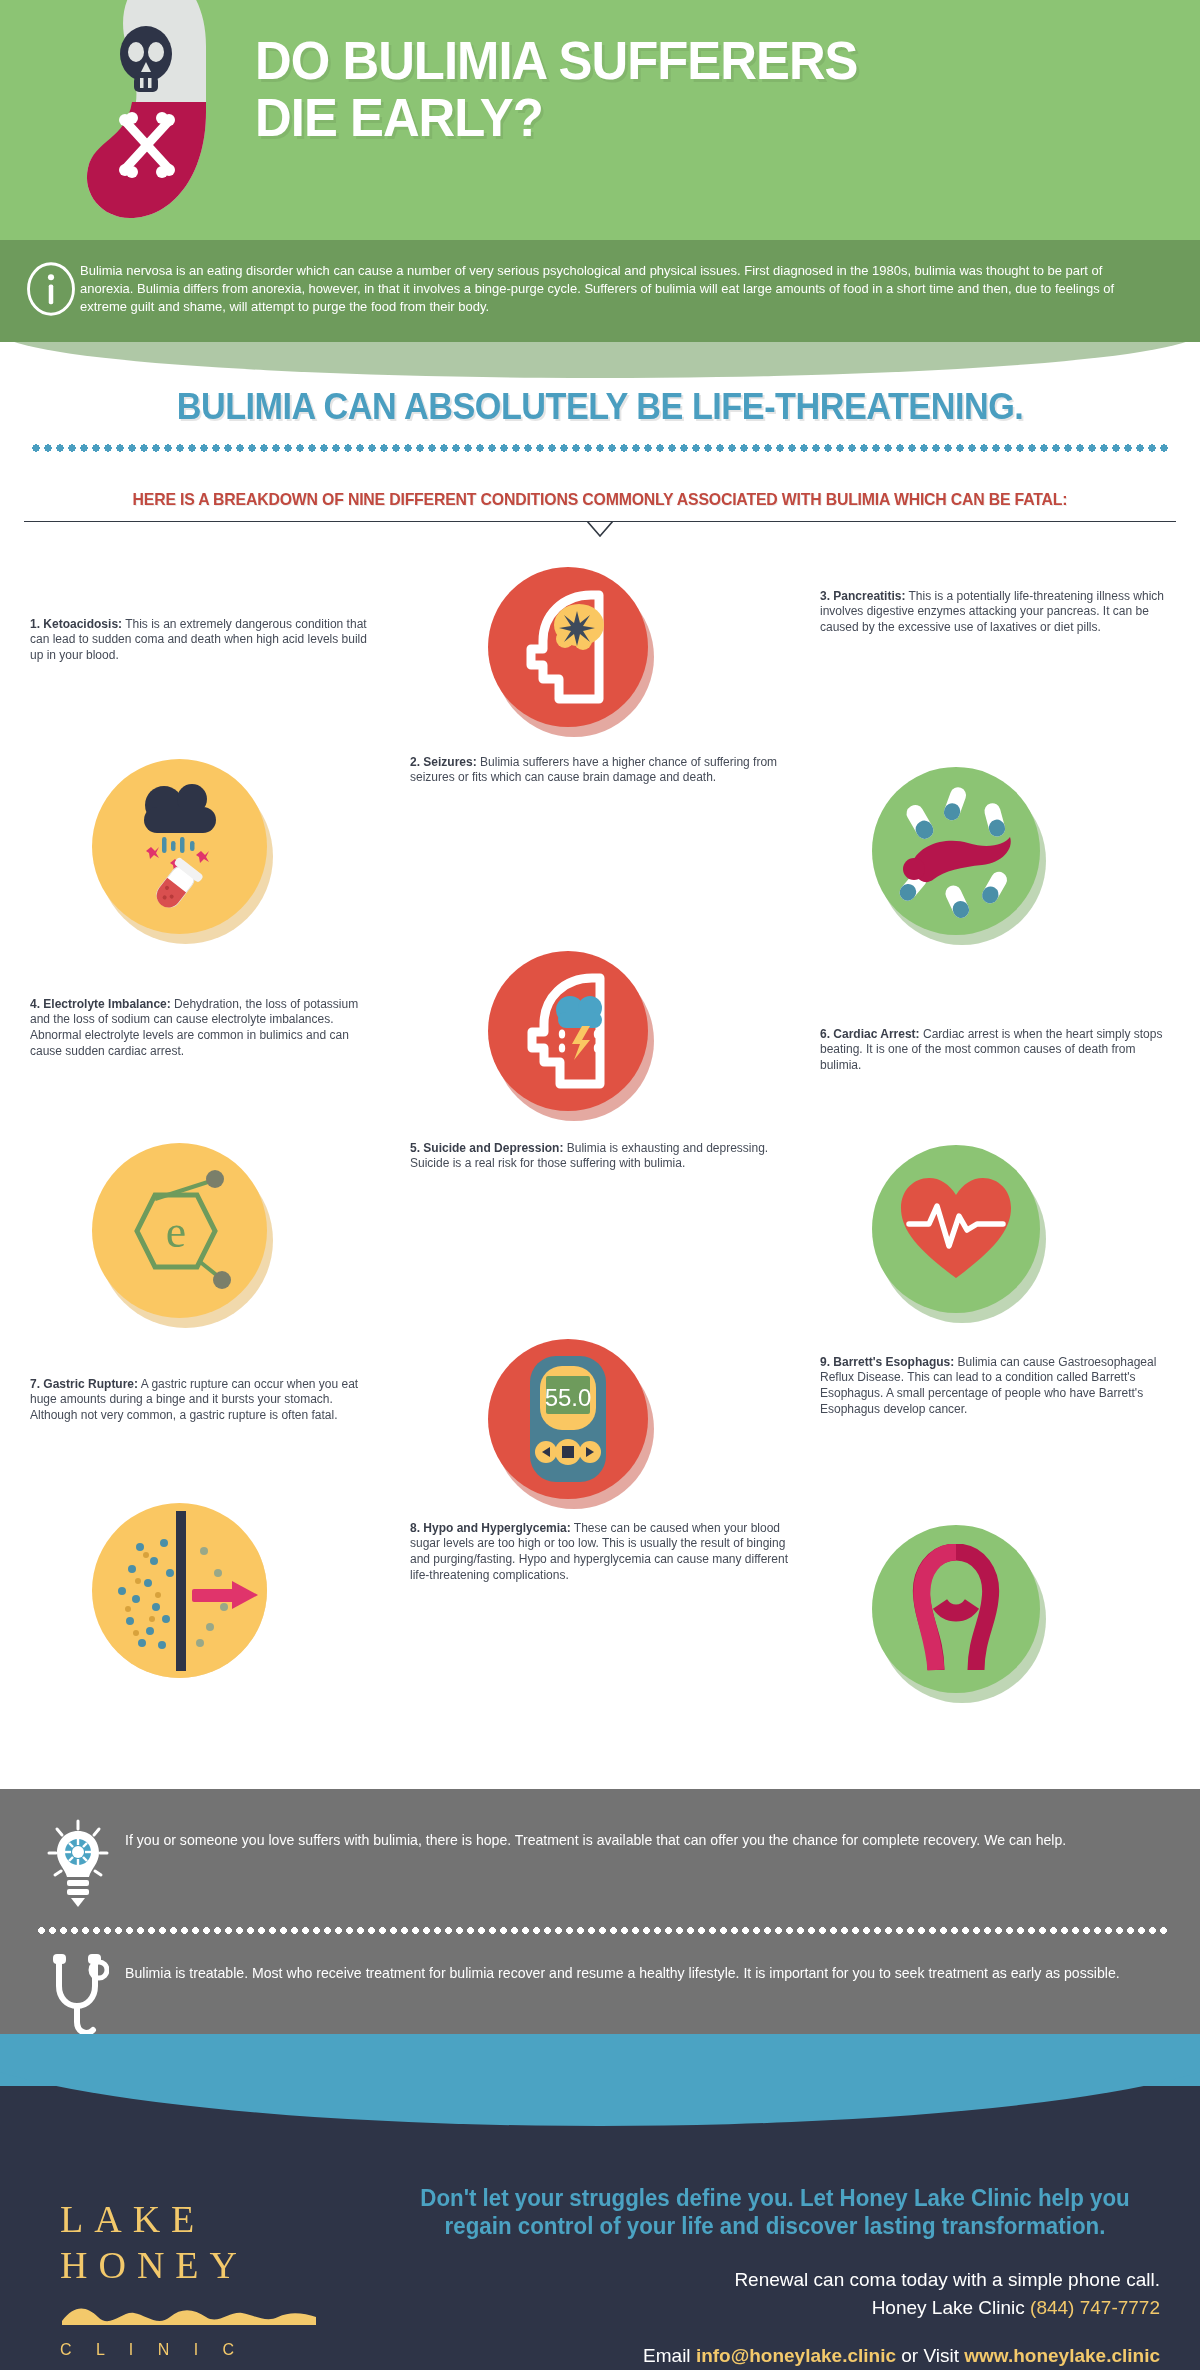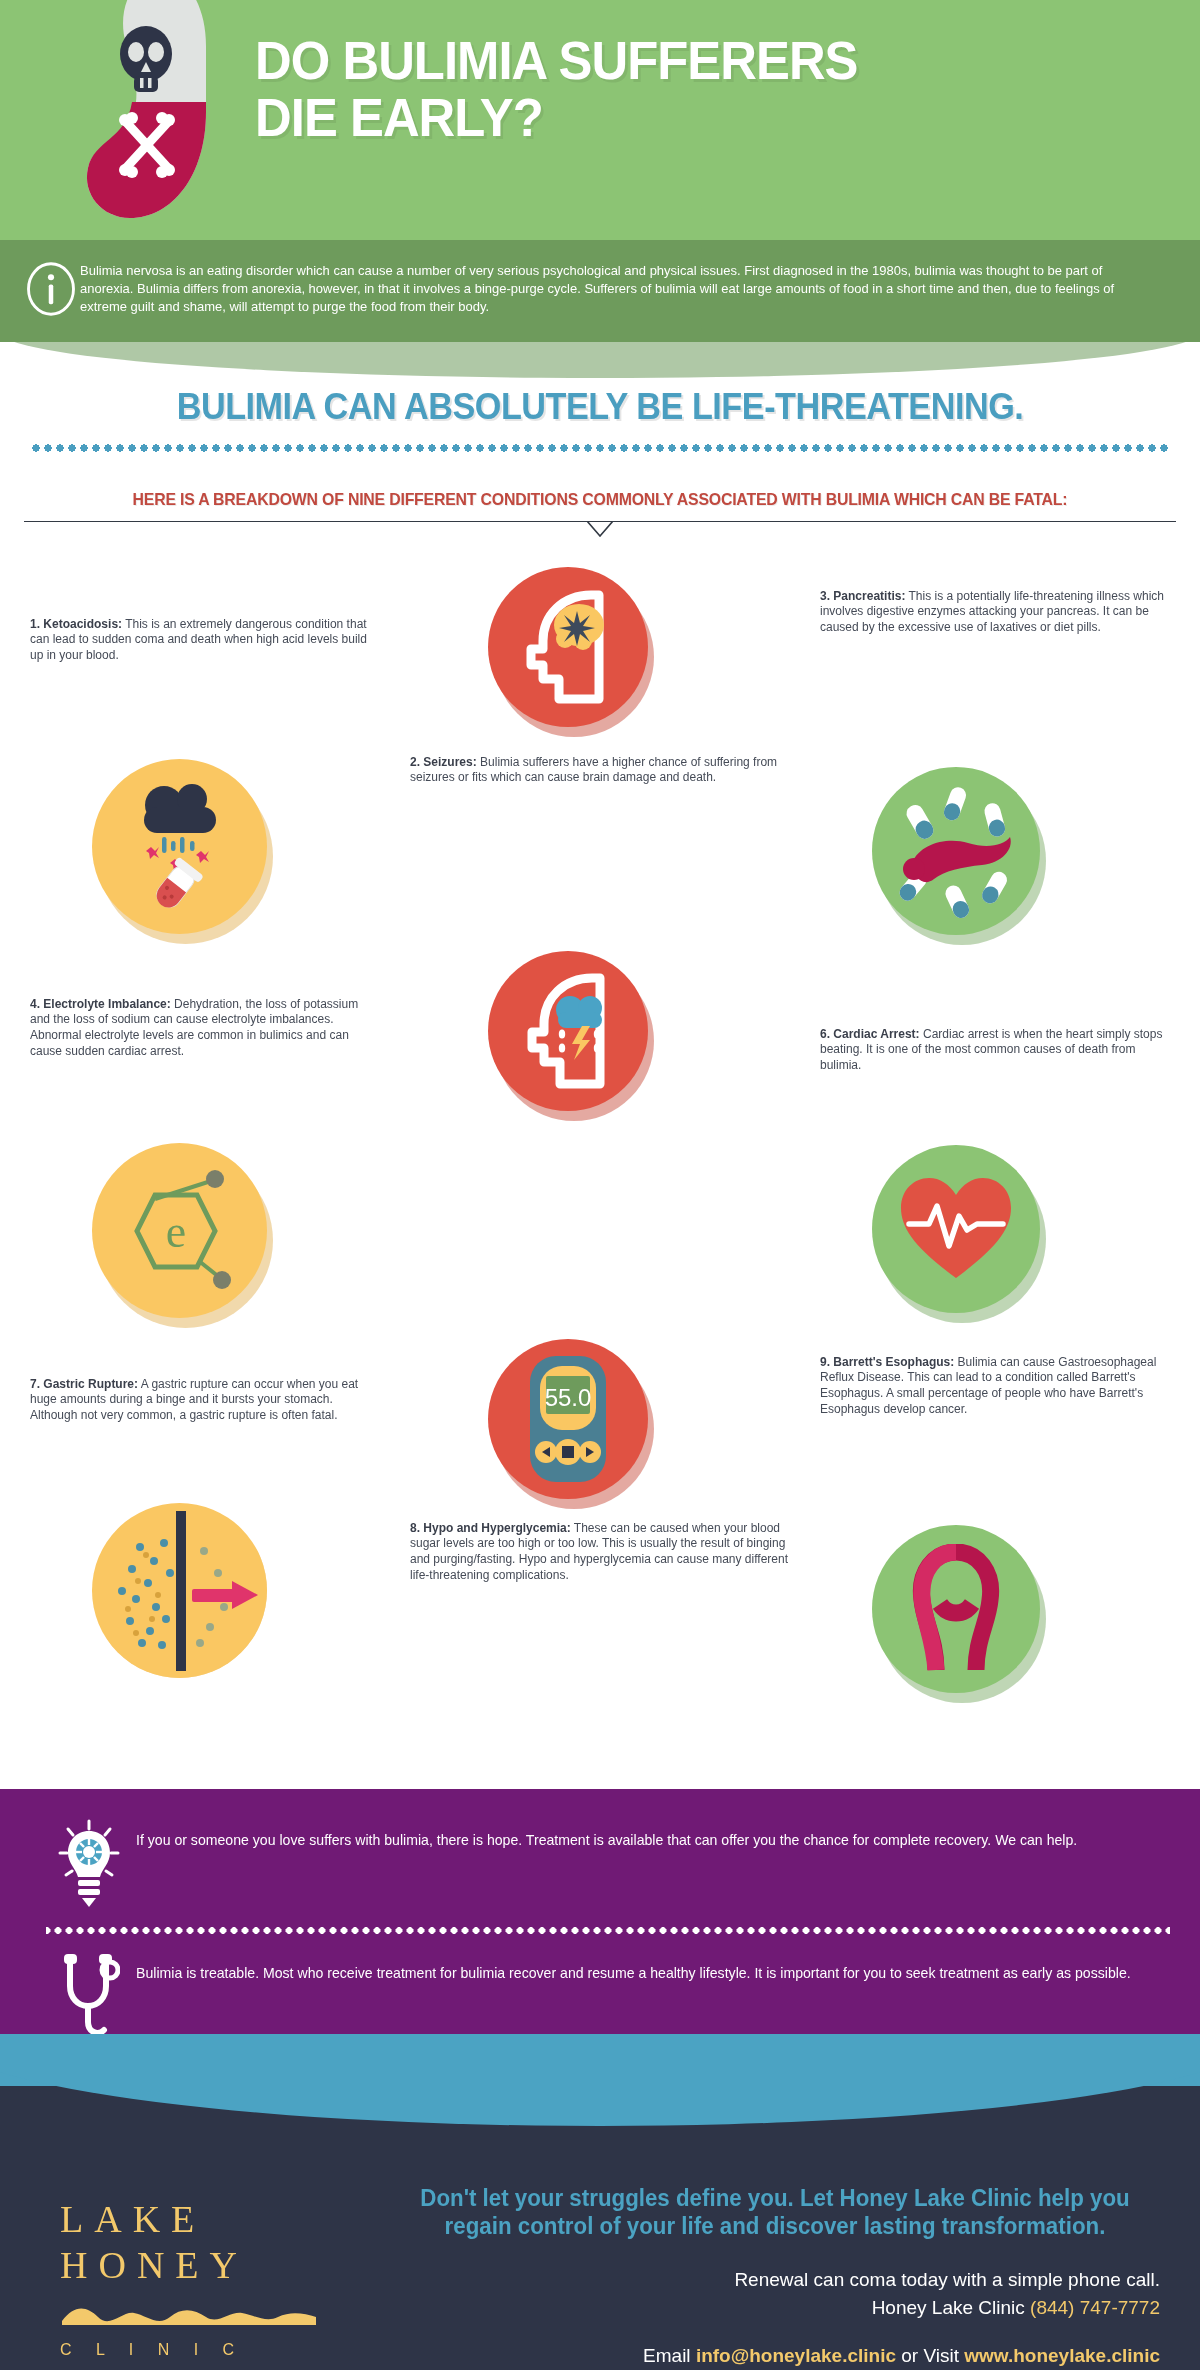--- a/index.html
+++ b/index.html
@@ -134,22 +134,22 @@
   }
   .c-yellow { background:#fac762; }
   .c-yellow.shadow::after { background:#e0ab46; }
   .c-red    { background:#e05243; }
   .c-red.shadow::after { background:#c4402f; }
   .c-green  { background:#8cc474; }
   .c-green.shadow::after { background:#71a45c; }
 
   
   .help {
-    background:#701a75;
-    padding:24px 30px 8px 46px;
+    background:#737373;
+    padding:24px 30px 8px 35px;
     position:relative;
     text-align:right;
   }
   .help-row {
     display:flex;
     align-items:flex-start;
     gap:16px;
     padding:6px 0 10px 12px;
   }
   .help-text {
@@ -426,20 +426,26 @@
               <rect x="46" y="42" width="44" height="16" rx="8" fill="#4aa3c6"></rect>
               <path d="M70 56 l-10 18 h8 l-6 16 16 -20 h-8 l8 -14z" fill="#fac762"></path>
               <g fill="#ffffff">
                 <ellipse cx="50" cy="64" rx="3.2" ry="4.6"></ellipse>
                 <ellipse cx="50" cy="78" rx="3.2" ry="4.6"></ellipse>
                 <ellipse cx="85" cy="64" rx="3.2" ry="4.6"></ellipse>
                 <ellipse cx="85" cy="78" rx="3.2" ry="4.6"></ellipse>
               </g>
             </g>
           </svg>
+        </div>
+      </div>
+      <div class="cell col-mid" style="top:192px;">
+        <div class="item-text">
+          <b><span>5.</span> <span>Suicide and Depression:</span></b>
+          <span>Bulimia is exhausting and depressing. Suicide is a real risk for those suffering with bulimia.</span>
         </div>
       </div>
 
       <div class="cell col-right" style="top:78px;">
         <div class="item-text">
           <b><span>6.</span> <span>Cardiac Arrest:</span></b>
           <span>Cardiac arrest is when the heart simply stops beating. It is one of the most common causes of death from bulimia.</span>
         </div>
       </div>
       <div class="cell" style="left:872px; top:196px;">

